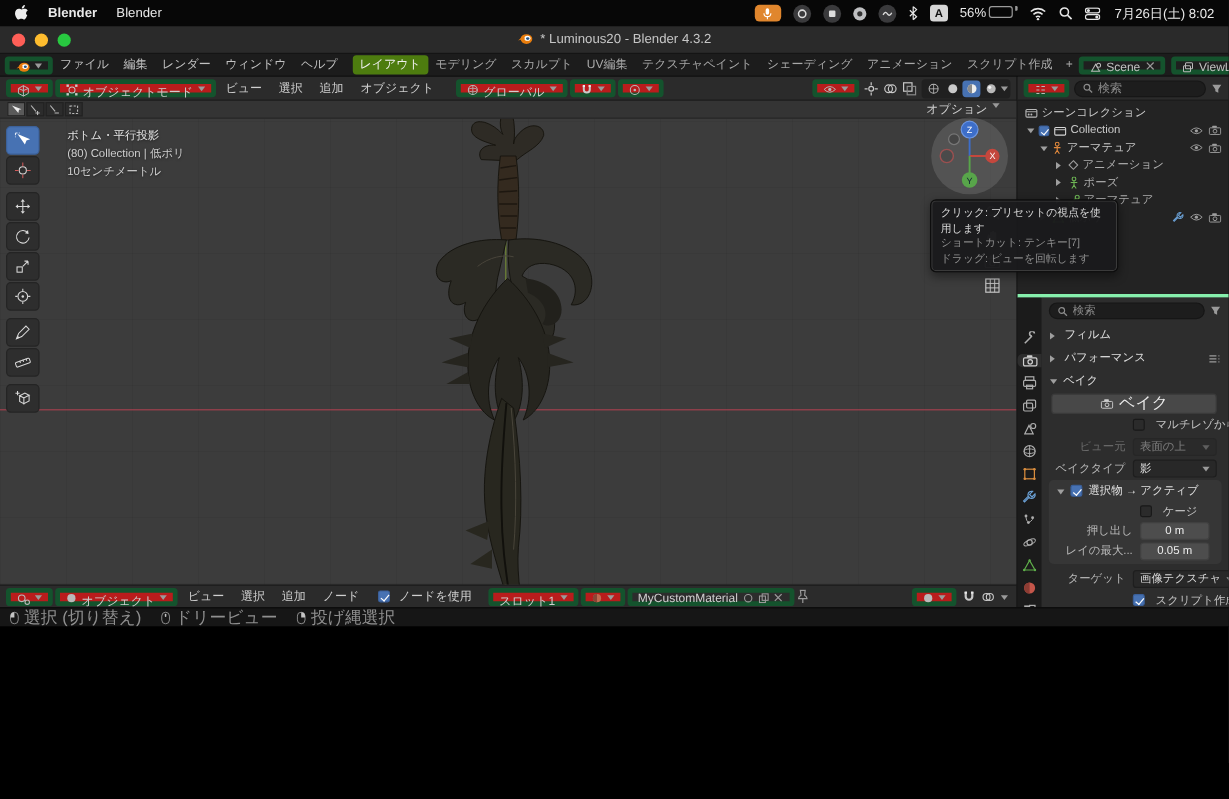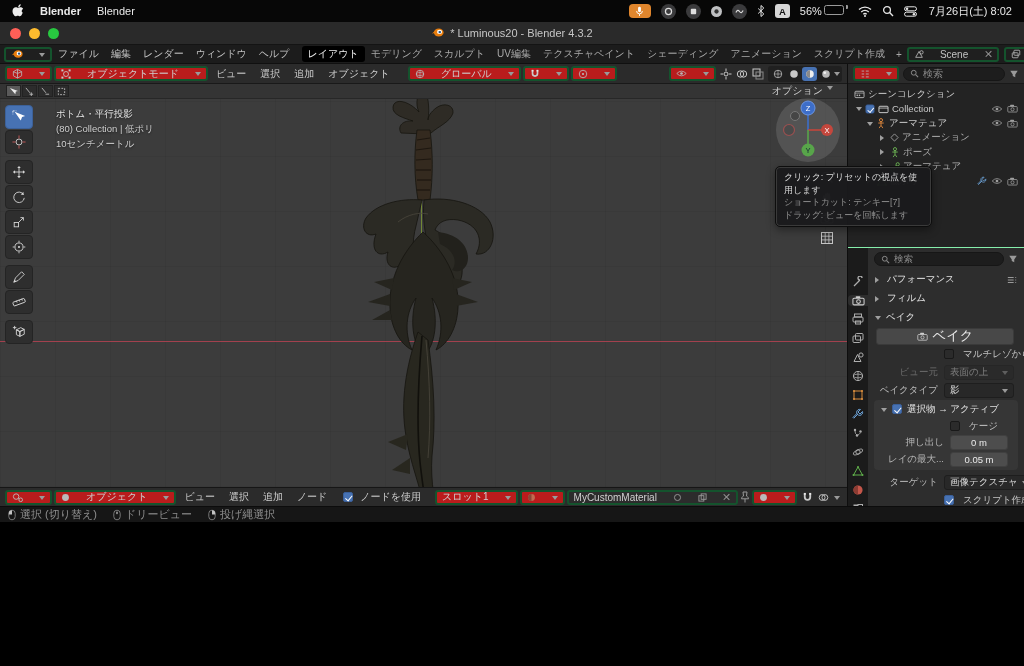--- a/index.html
+++ b/index.html
@@ -27,24 +27,24 @@
   .lights{position:absolute;left:10px;top:6px;display:flex;gap:8px}
   .light{width:11px;height:11px;border-radius:50%}
   .l-red{background:#ff5f57}.l-yel{background:#febc2e}.l-grn{background:#28c840}
   .tb-title{display:flex;gap:6px}
 
   
   .topbar{position:absolute;top:45px;left:0;right:0;height:19px;background:#1c1c1c;border-bottom:1px solid #101010;display:flex;align-items:center;padding:0 4px;font-size:10px;color:#c2c2c2}
   .menu{padding:0 6px;height:100%;display:inline-flex;align-items:center;white-space:nowrap}
   .ws-tabs{display:flex;align-items:center;margin-left:6px}
   .ws-tab{padding:1px 6px;border-radius:3px;color:#a9a9a9;white-space:nowrap}
-  .ws-tab.active{background:#000000;color:#f0f0f0}
+  .ws-tab.active{background:#4d7c0f;color:#f0f0f0}
   .ws-add{padding:0 5px;color:#a9a9a9}
   .tb-right{margin-left:auto;display:flex;align-items:center;gap:5px;padding-right:2px}
-  .chip{display:inline-flex;align-items:center;gap:16px;background:#1f1f1f;border:2px solid #14532d;border-radius:3px;height:15px;padding:0 5px;white-space:nowrap}
+  .chip{display:inline-flex;gap:4px;background:#1f1f1f;border:4px solid #14532d;border-radius:3px;height:15px;padding:0 5px;white-space:nowrap}
   .chip.darker{background:#b91c1c}
 
   
   .car-d{width:0;height:0;border:3px solid transparent;border-top:4px solid #9a9a9a;transform:translateY(2px)}
   .tri-d{width:0;height:0;border:3.5px solid transparent;border-top:4.5px solid #9f9f9f;transform:translateY(2px)}
   .tri-r{width:0;height:0;border:3.5px solid transparent;border-left:4.5px solid #9f9f9f}
   .xmark{position:relative;width:8px;height:8px}
   .xmark::before,.xmark::after{content:"";position:absolute;left:3.5px;top:0;width:1.2px;height:8px;background:#9a9a9a}
   .xmark::before{transform:rotate(45deg)}.xmark::after{transform:rotate(-45deg)}
 
@@ -83,21 +83,21 @@
   .tooltip{position:absolute;left:775px;top:166px;width:157px;background:rgba(26,26,28,.97);border:1px solid #0d0d0d;box-shadow:inset 0 0 0 1px #3a3a3a,0 3px 8px rgba(0,0,0,.4);border-radius:5px;padding:4px 8px 5px;font-size:9px;line-height:12.5px;color:#dcdcdc;z-index:80}
   .tooltip .dim{color:#8f8f8f}
 
   
   .sheader{height:19px;background:#2b2b2b;border-top:1px solid #161616;display:flex;align-items:center;gap:2px;padding:0 5px;font-size:10px;color:#cfcfcf}
   .sh-right{margin-left:auto;display:flex;align-items:center;gap:5px;margin-right:2px}
 
   
   .oheader{height:20px;background:#2b2b2b;border-bottom:1px solid #191919;display:flex;align-items:center;gap:4px;padding:0 5px}
   .searchbox{flex:1;display:flex;align-items:center;gap:4px;background:#1d1d1d;border:1px solid #161616;border-radius:8px;height:14px;padding:0 6px;color:#8b8b8b}
-  .outliner{height:164px;background:#232323;border-bottom:1px solid #86efac;padding-top:3px;overflow:hidden;font-size:9.5px}
+  .outliner{height:164px;background:#232323;border-bottom:3px solid #86efac;padding-top:3px;overflow:hidden;font-size:9.5px}
   .orow{display:flex;align-items:center;height:14.5px;padding-right:6px;color:#c9c9c9;white-space:nowrap}
   .orow .lbl{margin-left:3px}
   .oicons{margin-left:auto;display:flex;align-items:center;gap:4px}
 
   
   .props{flex:1;display:flex;min-height:0}
   .ptabs{width:20px;background:#1b1b1b;display:flex;flex-direction:column;align-items:center;padding-top:28px;gap:7px}
   .ptab{width:20px;height:18px;display:flex;align-items:center;justify-content:center}
   .ptab.active{background:#2d2d2d;border-radius:4px 0 0 4px}
   .pcontent{flex:1;background:#2d2d2d;font-size:9.5px;color:#c5c5c5;overflow:hidden;min-width:0}
@@ -112,21 +112,21 @@
   .bigbtn{flex:1;display:flex;align-items:center;justify-content:center;gap:5px;background:#484848;border:1px solid #3a3a3a;border-radius:3px;height:17px;color:#ececec}
   .cb{width:10px;height:10px;border-radius:2px;background:#2b2b2b;border:1px solid #191919;position:relative;flex:0 0 auto}
   .cb.on{background:#4772b3;border-color:#3a5f99}
   .cb.on::after{content:"";position:absolute;left:2.5px;top:0.5px;width:3px;height:5.5px;border:solid #fff;border-width:0 1.5px 1.5px 0;transform:rotate(40deg)}
   .cblabel{margin-left:5px;white-space:nowrap}
   .sub{margin:1px 6px 3px;background:#363636;border-radius:4px;padding:0 0 2px}
   .sub .phead{height:18px}
   .disabled{opacity:.45}
 
   
-  .statusbar{position:absolute;bottom:0;left:0;right:0;height:16px;background:#161616;border-top:1px solid #0c0c0c;display:flex;align-items:center;gap:16px;padding:0 8px;font-size:11px;color:#8f8f8f}
+  .statusbar{position:absolute;bottom:0;left:0;right:0;height:16px;background:#161616;border-top:1px solid #0c0c0c;display:flex;align-items:center;gap:16px;padding:0 8px;font-size:14px;color:#8f8f8f}
   .hint{display:inline-flex;align-items:center;gap:4px}
 
   
   .pip{position:absolute;left:905px;top:588px;width:113px;height:64px;border-radius:8px;border:1px solid #d8d8d8;background:#141414;z-index:90;box-shadow:0 6px 16px rgba(0,0,0,.55);overflow:hidden;display:flex}
   .pip-vp{flex:1;background:#343434;position:relative}
   .pip-side{width:15px;background:#191919;border-left:1px solid #0b0b0b}
   .pip-top{position:absolute;top:0;left:0;right:0;height:4px;background:#151515}
 </style>
 </head>
 <body>
@@ -854,31 +854,31 @@
             </span>
             <span>
                 <svg width="10" height="10" viewBox="0 0 12 12">
                   <path d="M1.5,2 H10.5 L7.5,6.5 V10 L4.5,8.5 V6.5 Z" fill="#9a9a9a"></path>
                 </svg>
               </span>
           </div>
 
           <div class="phead">
               <span class="tri-r"></span>
+              <span>フィルム</span>
+            </div>
+          <div class="phead">
+              <span class="tri-r"></span>
               <span>パフォーマンス</span>
             <span style="margin-left:auto">
                 <svg width="10" height="8" viewBox="0 0 12 9">
                   <path d="M1,1.5 h7 M1,4.5 h7 M1,7.5 h7 M10,1.5 h1 M10,4.5 h1 M10,7.5 h1" stroke="#9a9a9a" stroke-width="1.2"></path>
                 </svg>
               </span>
           </div>
-          <div class="phead">
-              <span class="tri-r"></span>
-              <span>フィルム</span>
-            </div>
           <div class="phead">
               <span class="tri-d"></span>
               <span>ベイク</span>
             </div>
 
           <div class="prow">
             <button class="bigbtn">
               <svg width="11" height="9" viewBox="0 0 14 11">
                   <rect x="4" y="0.8" width="5" height="2" rx="0.7" fill="#cfcfcf"></rect>
                   <rect x="1" y="3" width="12" height="7.2" rx="1.2" fill="none" stroke="#cfcfcf"></rect>

